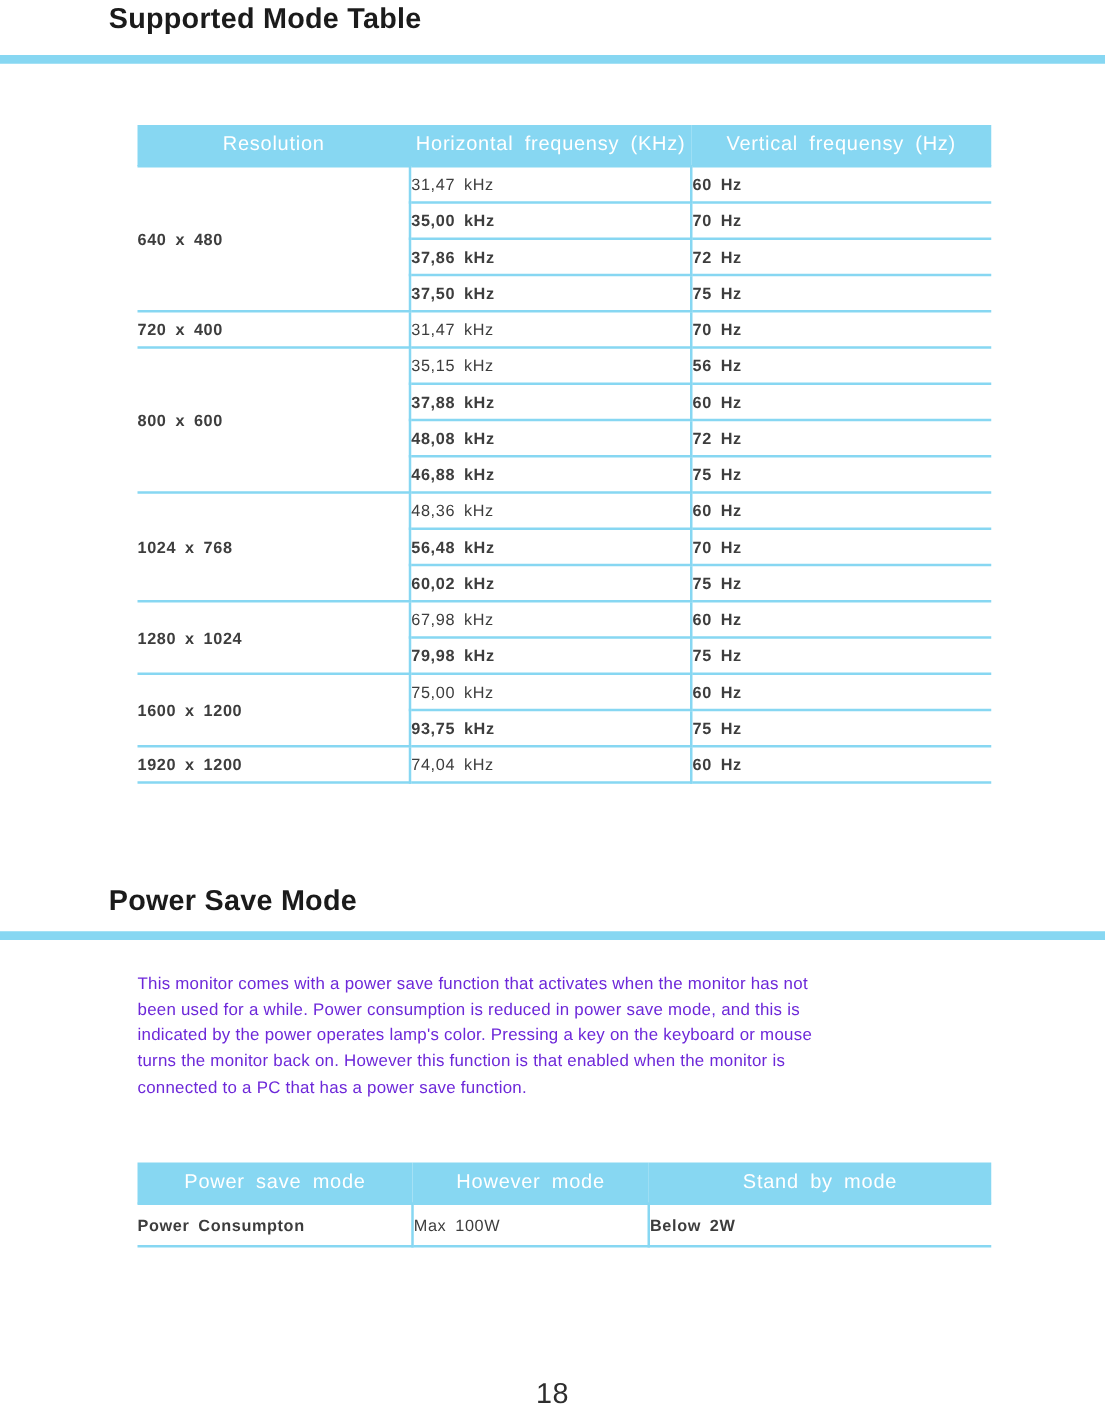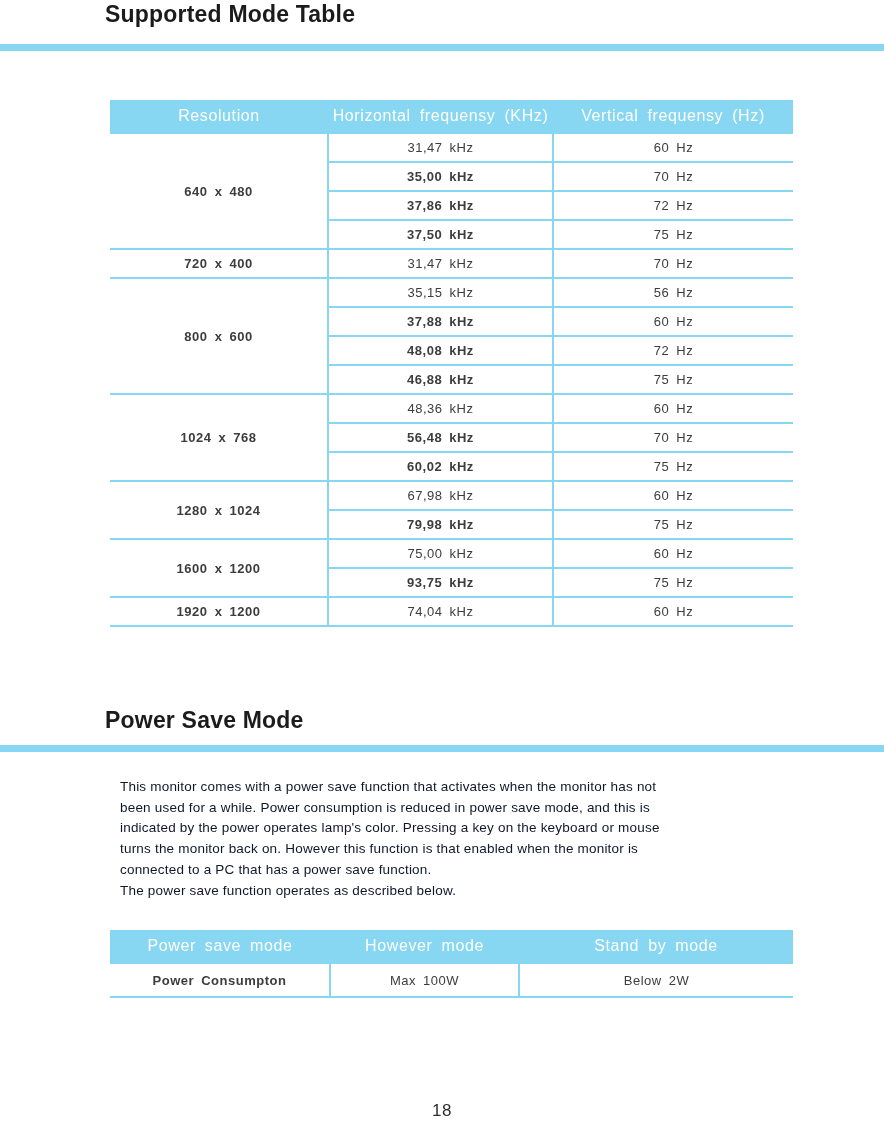--- a/index.html
+++ b/index.html
@@ -7,21 +7,21 @@
   .page {
     position: relative;
     width: 884px;
     height: 1139px;
     background: #ffffff;
     font-family: "Liberation Sans", sans-serif;
     overflow: hidden;
   }
   .section-title {
     position: absolute;
-    left: 105px;
+    left: 87px;
     font-size: 23px;
     font-weight: bold;
     color: #1b1b1b;
     letter-spacing: 0.2px;
     white-space: nowrap;
   }
   #title-supported { top: 1px; }
   #title-powersave { top: 707px; }
   .rule {
     position: absolute;
@@ -52,45 +52,45 @@
     color: #ffffff;
     font-weight: normal;
     font-size: 16px;
     height: 33px;
     border: none;
     letter-spacing: 0.6px;
     word-spacing: 4px;
   }
   td {
     border: 2px solid #87d7f2;
-    text-align: center;
+    text-align: left;
     background: #ffffff;
   }
   td:first-child { border-left: none; font-weight: bold; }
-  td:last-child { border-right: none; }
+  td:last-child { border-right: none; font-weight: bold; }
   #supported-table td { height: 29px; }
   #power-table td { height: 34px; }
 
   .desc {
     position: absolute;
-    left: 120px;
+    left: 110px;
     top: 777px;
     font-size: 13.5px;
     line-height: 20.7px;
-    color: #0f172a;
+    color: #6d28d9;
     letter-spacing: 0.2px;
     white-space: nowrap;
   }
   .page-number {
     position: absolute;
     left: 0;
     top: 1101px;
     width: 884px;
     text-align: center;
-    font-size: 17px;
+    font-size: 23px;
     color: #2e2e2e;
     letter-spacing: 0.5px;
   }
 </style>
 </head>
 <body>
 
 <div class="page">
 
   <h1 class="section-title" id="title-supported">Supported Mode Table</h1>
@@ -190,21 +190,20 @@
 
   <h1 class="section-title" id="title-powersave">Power Save Mode</h1>
   <div class="rule" id="rule-2"></div>
 
   <div class="desc">
       <div>This monitor comes with a power save function that activates when the monitor has not</div>
       <div>been used for a while. Power consumption is reduced in power save mode, and this is</div>
       <div>indicated by the power operates lamp's color. Pressing a key on the keyboard or mouse</div>
       <div>turns the monitor back on. However this function is that enabled when the monitor is</div>
       <div>connected to a PC that has a power save function.</div>
-      <div>The power save function operates as described below.</div>
     </div>
 
   <table id="power-table">
     <colgroup>
       <col style="width:220px">
         <col style="width:189px">
         <col style="width:274px">
     </colgroup>
     <thead>
       <tr>

